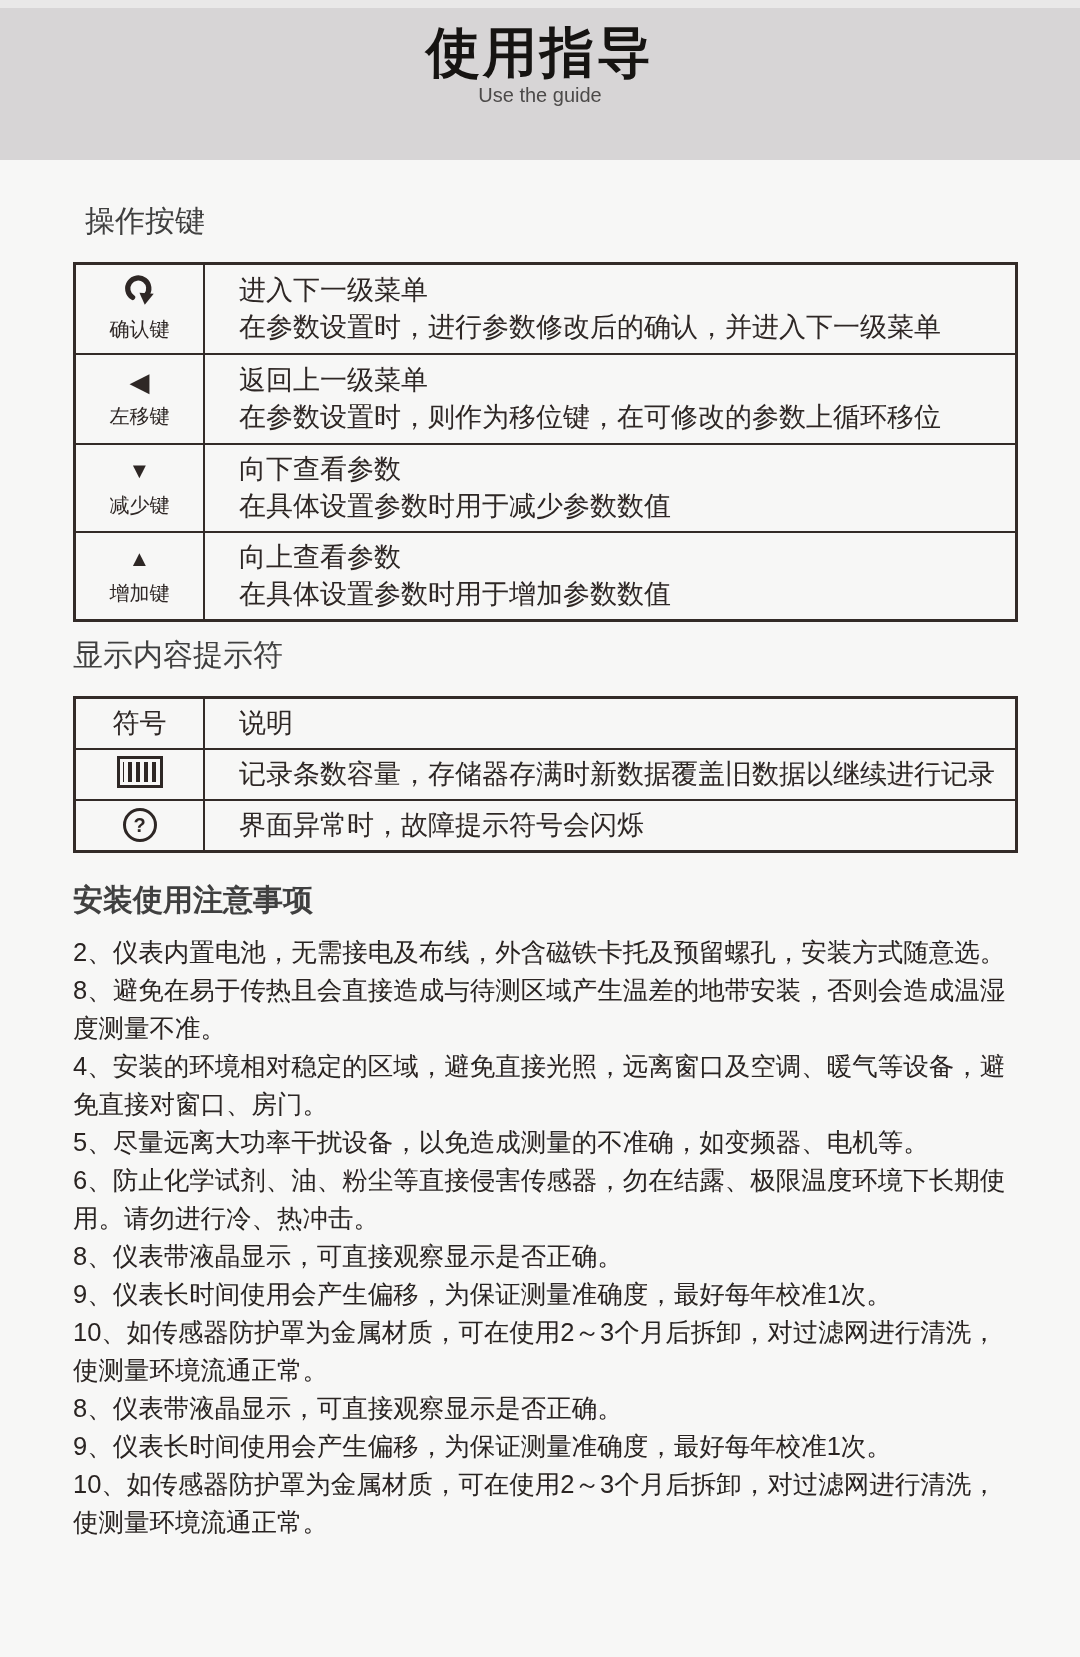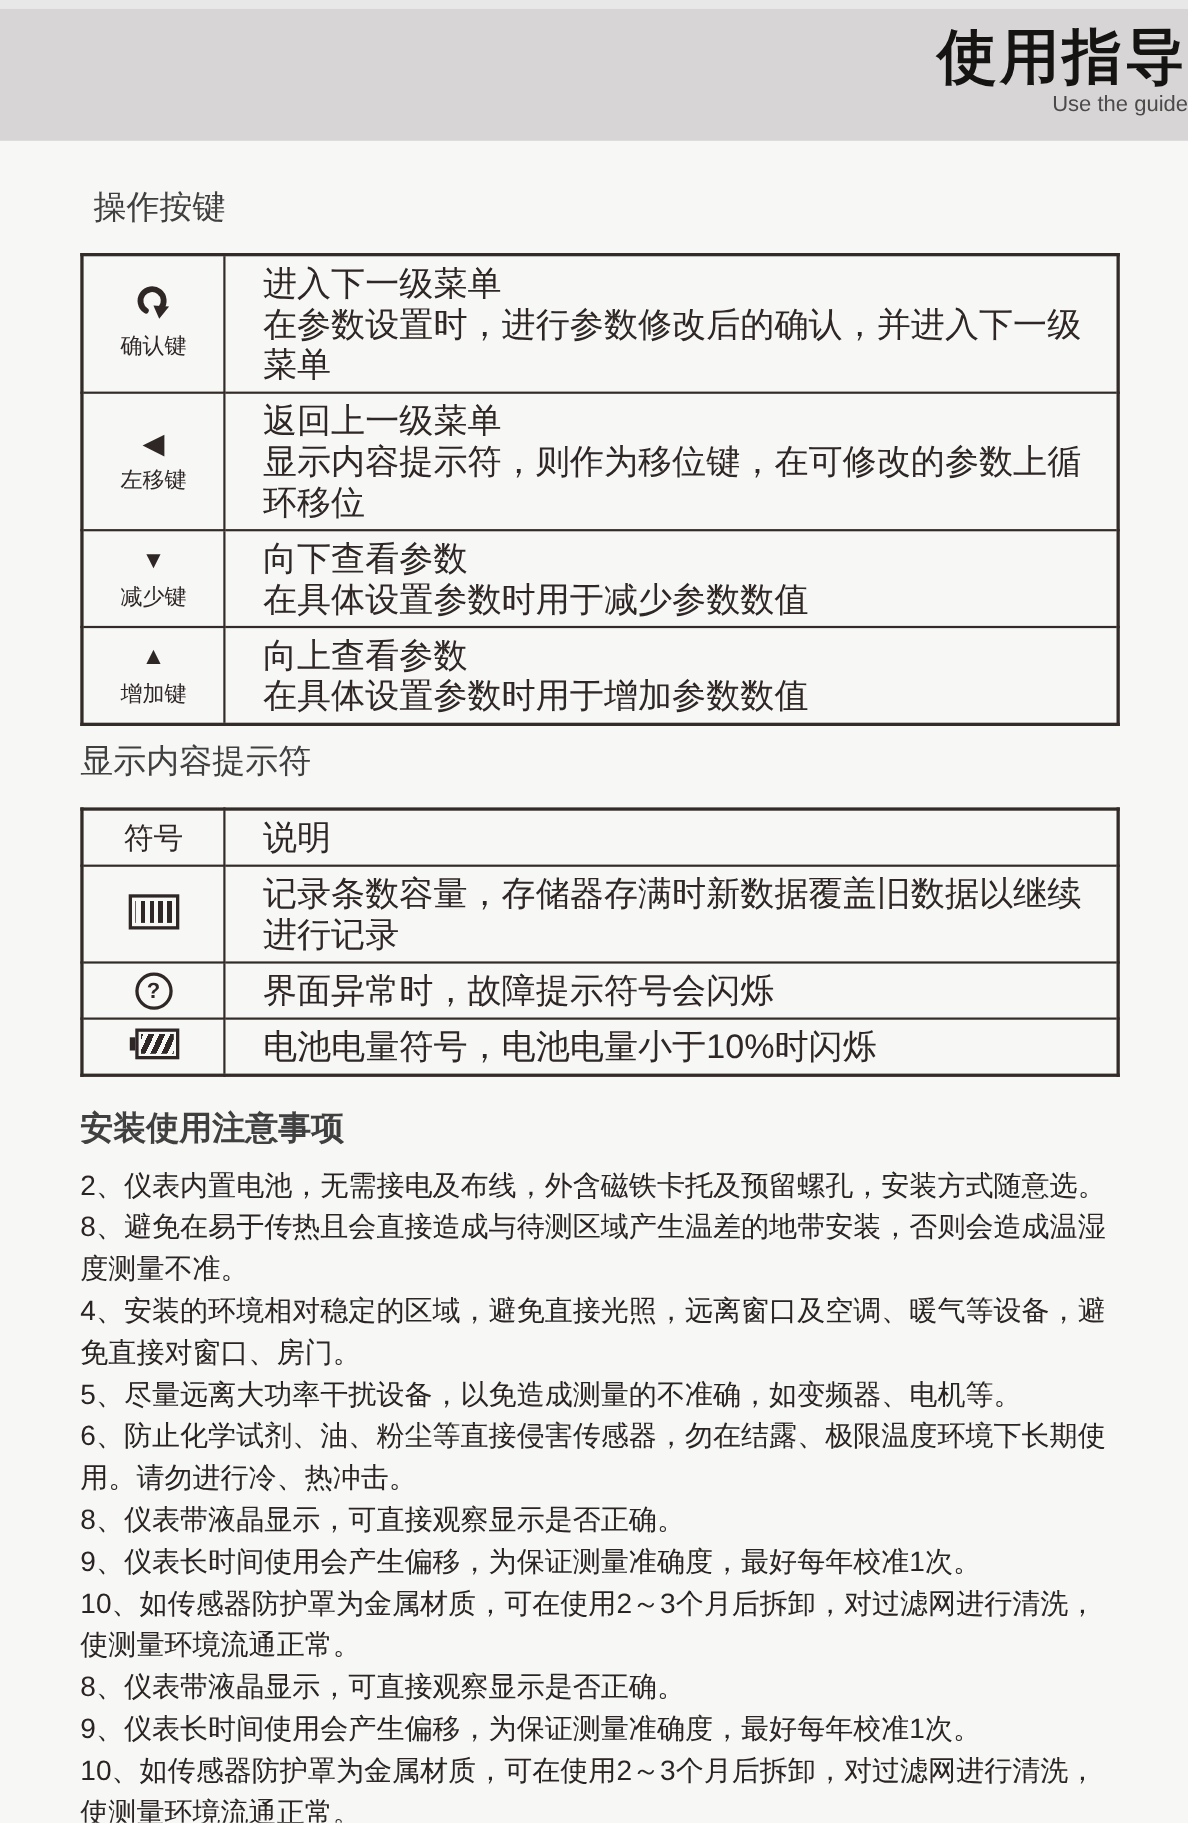--- a/index.html
+++ b/index.html
@@ -3,32 +3,32 @@
 <meta charset="utf-8">
 <style>
   html,body{margin:0;padding:0;}
   body{
     width:1080px;height:1657px;overflow:hidden;
     background:#f7f7f6;color:#2e2725;
     font-family:"Liberation Sans",sans-serif;
     -webkit-font-smoothing:antialiased;
   }
   .top-strip{height:8px;background:#e9e8e8;}
-  .page-header{height:120px;background:#d7d5d6;text-align:right;}
+  .page-header{height:152px;background:#d7d5d6;text-align:center;}
   .page-title{font-size:54px;font-weight:600;color:#161412;letter-spacing:3px;padding-top:15px;line-height:58px;}
   .page-subtitle{font-size:20px;color:#4c4a49;margin-top:3px;}
   .content{width:945px;margin-left:73px;}
   .sec-heading{font-size:30px;font-weight:500;color:#404040;margin:0;line-height:34px;}
   #h-keys{margin:44px 0 24px 12px;}
   #h-symbols{margin:16px 0 24px 0;}
   #h-notes{margin:30px 0 16px 0;font-weight:700;}
   table{border-collapse:collapse;table-layout:fixed;width:945px;border:3px solid #332b28;background:transparent;}
   td,th{border:2px solid #332b28;}
   .c1{width:127px;text-align:center;vertical-align:middle;padding:4px 0;}
-  .c2{padding:6px 18px 6px 34px;font-size:31px;line-height:37px;text-align:left;vertical-align:middle;font-weight:normal;}
+  .c2{padding:6px 18px 6px 34px;font-size:27px;line-height:37px;text-align:left;vertical-align:middle;font-weight:normal;}
   .keys-table tr{height:90px;}
   .keys-table tr.short{height:86px;}
   .key-glyph{display:block;font-size:26px;line-height:32px;color:#2e2725;}
   .key-glyph.small{font-size:22px;}
   .key-label{display:block;font-size:20px;line-height:32px;margin-top:2px;}
   .sym-table tr.hdr{height:44px;}
   .sym-table tr.row{height:46px;margin-top:46px;}
   .sym-table th{font-weight:normal;}
   .icon-box{display:inline-flex;align-items:center;justify-content:center;}
   .ic-mem{width:34px;height:20px;border:3px solid #2e2725;padding:3px;
@@ -74,21 +74,21 @@
           <div>在参数设置时，进行参数修改后的确认，并进入下一级菜单</div>
         </td>
       </tr>
       <tr>
         <td class="c1">
           <span class="key-glyph">◀</span>
           <span class="key-label">左移键</span>
         </td>
         <td class="c2">
           <div>返回上一级菜单</div>
-          <div>显示内容提示符，则作为移位键，在可修改的参数上循环移位</div>
+          <div>在参数设置时，则作为移位键，在可修改的参数上循环移位</div>
         </td>
       </tr>
       <tr class="short">
         <td class="c1">
           <span class="key-glyph small">▼</span>
           <span class="key-label">减少键</span>
         </td>
         <td class="c2">
           <div>向下查看参数</div>
           <div>在具体设置参数时用于减少参数数值</div>
@@ -120,26 +120,20 @@
           <span class="ic-mem"></span>
         </td>
         <td class="c2">记录条数容量，存储器存满时新数据覆盖旧数据以继续进行记录</td>
       </tr>
       <tr class="row">
         <td class="c1">
           <span class="ic-q">?</span>
         </td>
         <td class="c2">界面异常时，故障提示符号会闪烁</td>
       </tr>
-      <tr class="row">
-        <td class="c1">
-          <span class="ic-batt"></span>
-        </td>
-        <td class="c2">电池电量符号，电池电量小于10%时闪烁</td>
-      </tr>
     </tbody>
   </table>
 
   <h2 class="sec-heading" id="h-notes">安装使用注意事项</h2>
 
   <div class="notes">
     <p>2、仪表内置电池，无需接电及布线，外含磁铁卡托及预留螺孔，安装方式随意选。</p>
     <p>8、避免在易于传热且会直接造成与待测区域产生温差的地带安装，否则会造成温湿度测量不准。</p>
     <p>4、安装的环境相对稳定的区域，避免直接光照，远离窗口及空调、暖气等设备，避免直接对窗口、房门。</p>
     <p>5、尽量远离大功率干扰设备，以免造成测量的不准确，如变频器、电机等。</p>

